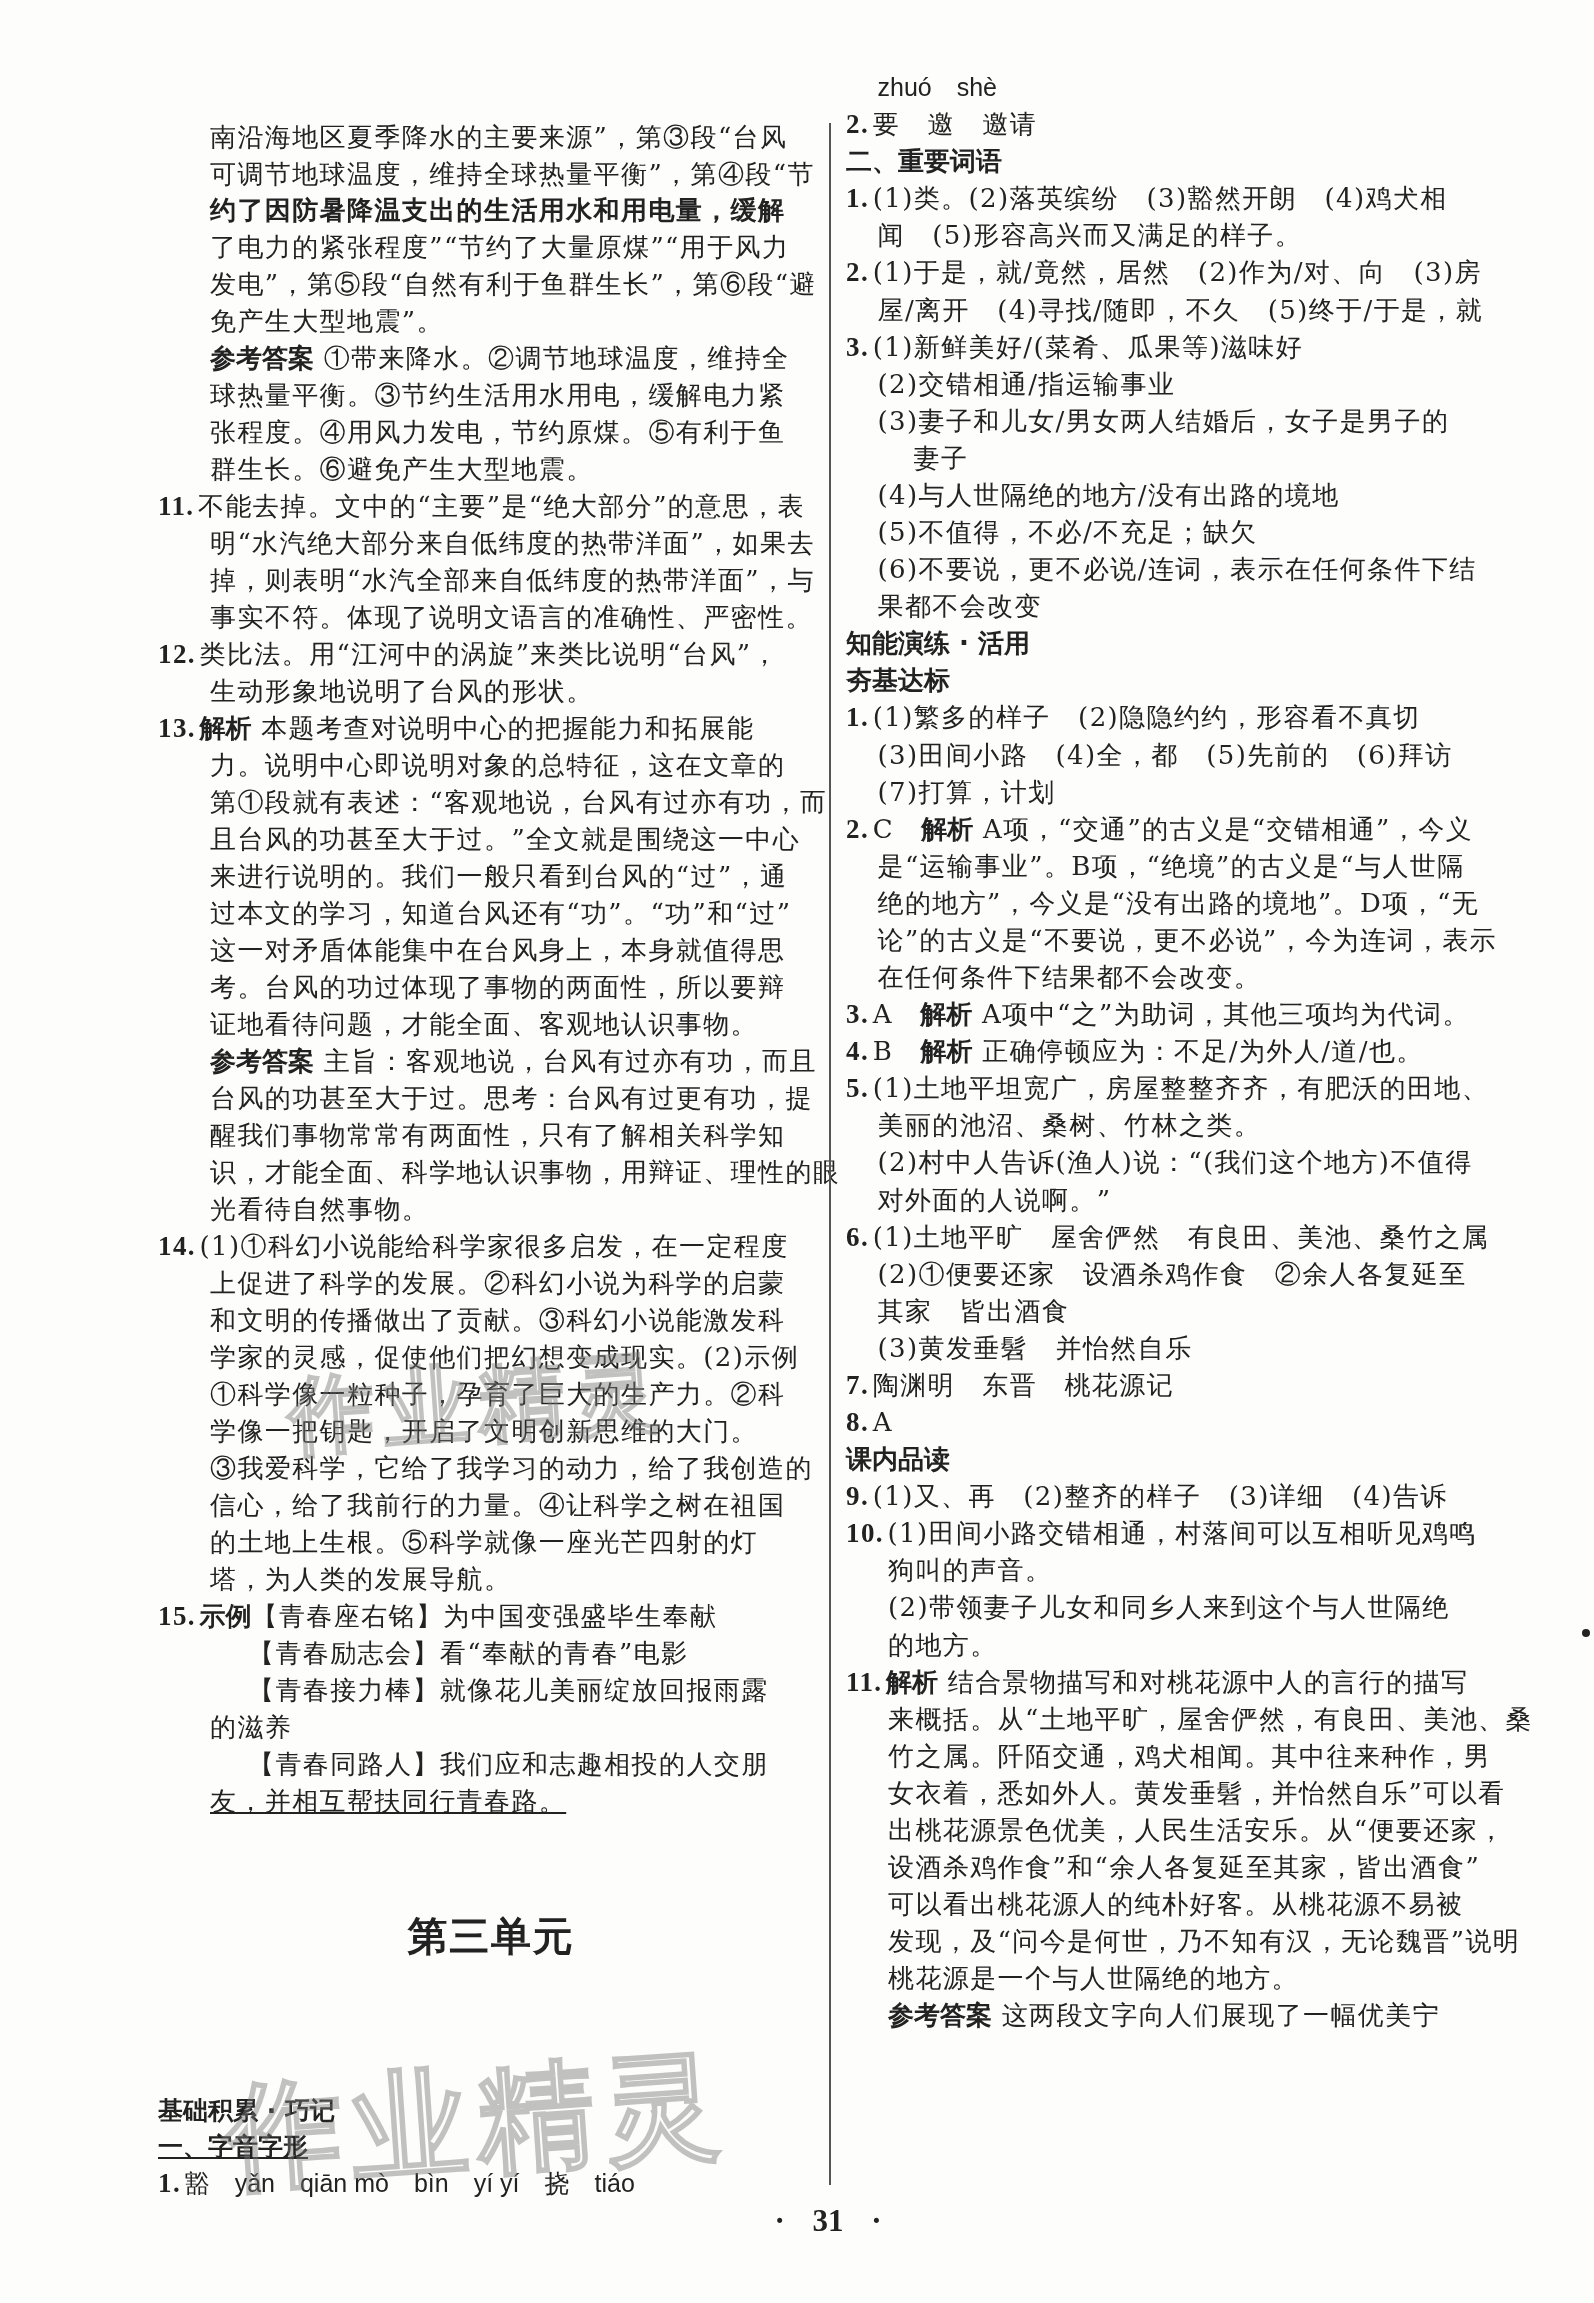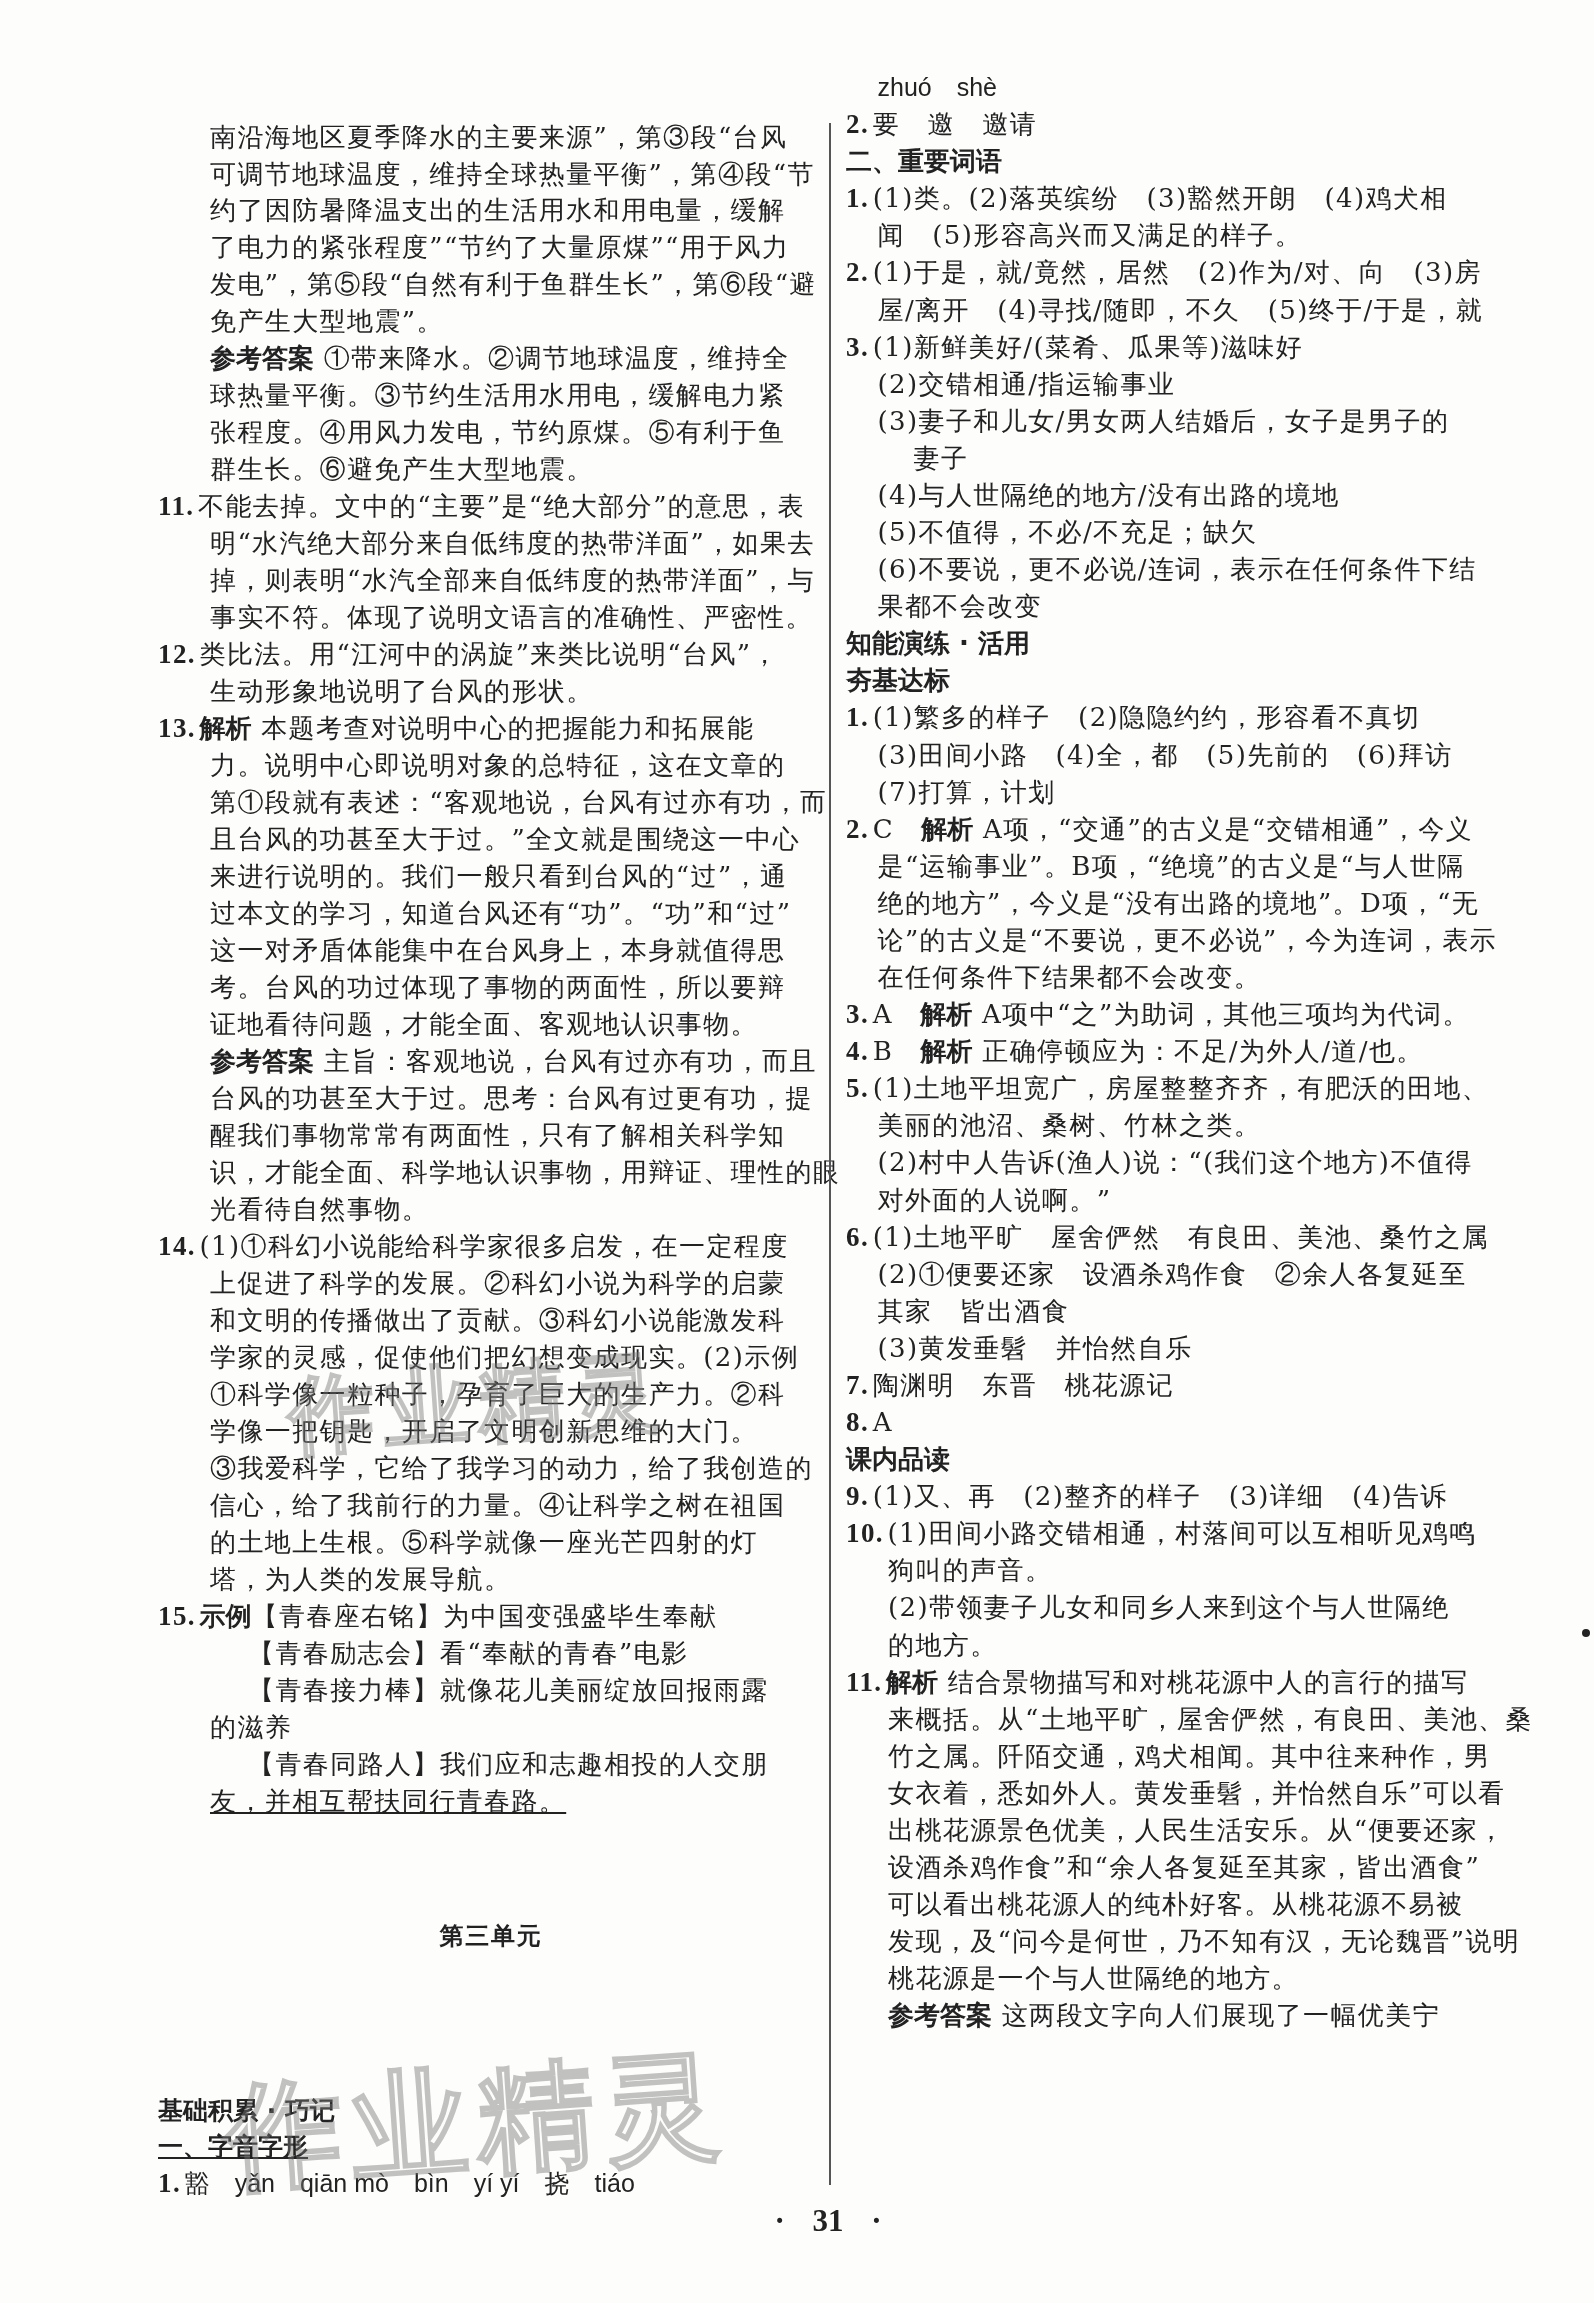--- a/index.html
+++ b/index.html
@@ -31,21 +31,21 @@
     font-family: "Liberation Serif", serif;
     font-weight: bold;
     font-size: 27px;
     display: inline-block;
     margin-right: 3.6px;
   }
   .b { font-family: "DejaVu Sans", sans-serif; font-weight: bold; letter-spacing: 0; }
   .pinyin { font-family: "Liberation Sans", sans-serif; font-size: 25px; letter-spacing: 0; }
   .unit-title {
     position: absolute; left: 158px; width: 666px; text-align: center;
-    font-family: "DejaVu Sans", sans-serif; font-weight: bold; font-size: 24px;
+    font-family: "DejaVu Sans", sans-serif; font-weight: bold; font-size: 40px;
     top: 1915px; height: 43px; line-height: 43px; letter-spacing: 1.8px;
   }
   .lesson-title {
     position: absolute; left: 158px; width: 666px; text-align: center;
     font-family: "DejaVu Sans", sans-serif; font-size: 31px; font-weight: bold;
     top: 2013px; height: 40px; line-height: 40px; letter-spacing: 1.8px;
   }
   .lesson-title .lnum { font-family: "Liberation Serif", serif; margin-right: 25px; }
   .page-num {
     position: absolute; left: 738px; top: 2203px; width: 180px; text-align: center;
@@ -64,21 +64,21 @@
     letter-spacing: 9px;
   }
 </style>
 </head>
 <body>
 
 <div class="page">
   <div class="col col-left" id="col-left">
       <div class="ln" style="top: 122px; left: 52px;"><span>南沿海地区夏季降水的主要来源”，第③段“台风</span></div>
       <div class="ln" style="top: 159px; left: 52px;"><span>可调节地球温度，维持全球热量平衡”，第④段“节</span></div>
-      <div class="ln" style="top: 195px; left: 52px;"><span>约了因防暑降温支出的生活用水和用电量，缓解</span></div>
+      <div class="ln" style="top: 195px; left: 52px; font-weight: bold;"><span>约了因防暑降温支出的生活用水和用电量，缓解</span></div>
       <div class="ln" style="top: 232px; left: 52px;"><span>了电力的紧张程度”“节约了大量原煤”“用于风力</span></div>
       <div class="ln" style="top: 269px; left: 52px;"><span>发电”，第⑤段“自然有利于鱼群生长”，第⑥段“避</span></div>
       <div class="ln" style="top: 306px; left: 52px;"><span>免产生大型地震”。</span></div>
       <div class="ln" style="top: 343px; left: 52px; text-align: center;"><span class="b">参考答案</span><span> ①带来降水。②调节地球温度，维持全</span></div>
       <div class="ln" style="top: 380px; left: 52px;"><span>球热量平衡。③节约生活用水用电，缓解电力紧</span></div>
       <div class="ln" style="top: 417px; left: 52px;"><span>张程度。④用风力发电，节约原煤。⑤有利于鱼</span></div>
       <div class="ln" style="top: 454px; left: 52px;"><span>群生长。⑥避免产生大型地震。</span></div>
       <div class="ln" style="top: 491px; left: 0px;"><span class="num">11.</span><span>不能去掉。文中的“主要”是“绝大部分”的意思，表</span></div>
       <div class="ln" style="top: 528px; left: 52px;"><span>明“水汽绝大部分来自低纬度的热带洋面”，如果去</span></div>
       <div class="ln" style="top: 565px; left: 52px;"><span>掉，则表明“水汽全部来自低纬度的热带洋面”，与</span></div>

